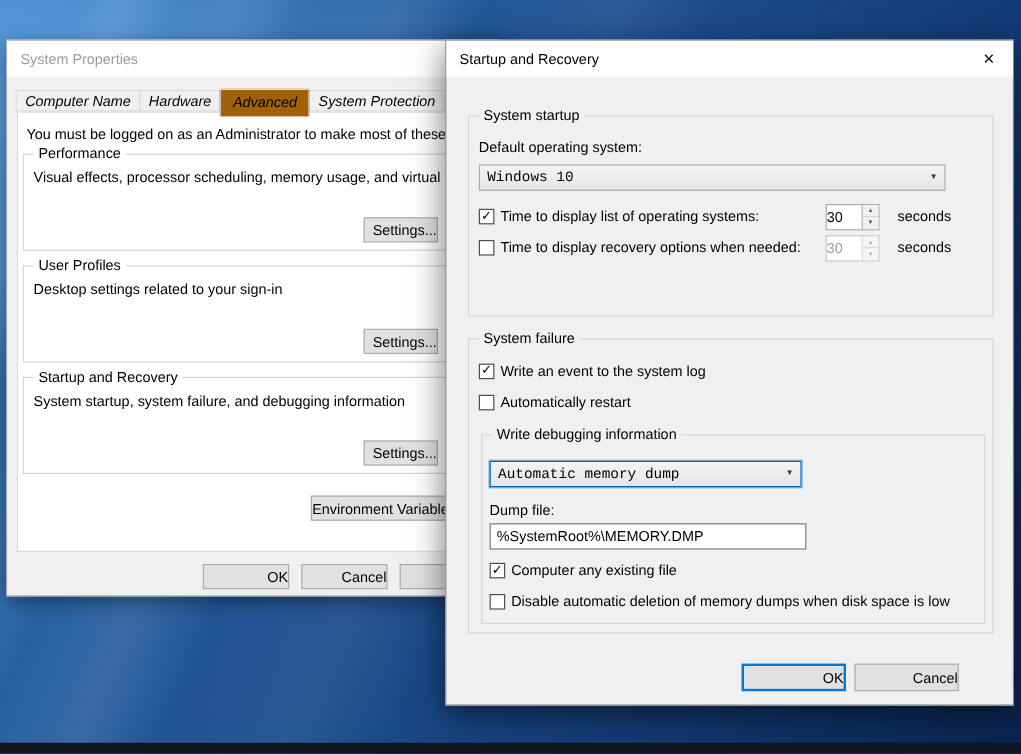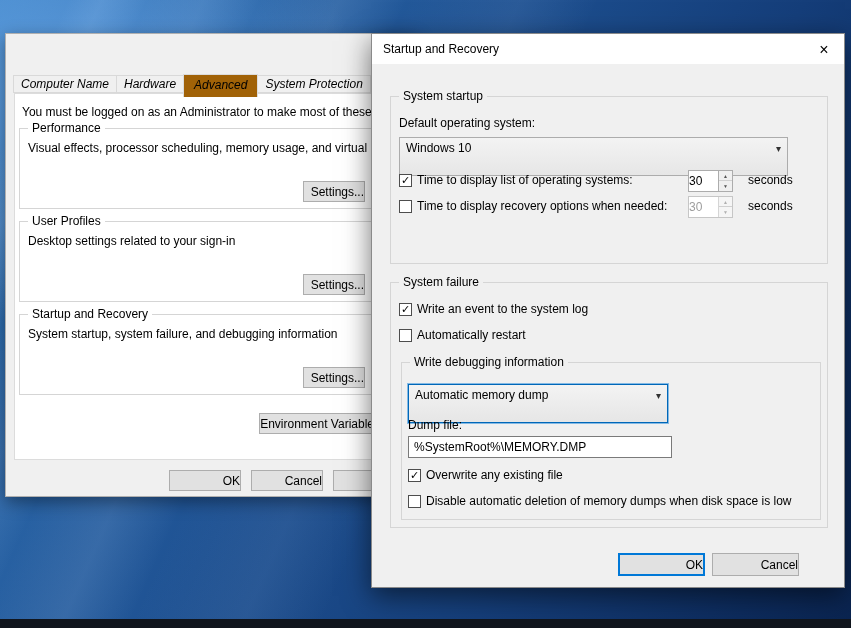--- a/index.html
+++ b/index.html
@@ -44,21 +44,21 @@
   .groupbox.on-white .legend { background:#fff; }
 
   button { font-family:inherit; font-size:12px; color:#000; }
   .btn { position:absolute; background:#e1e1e1; border:1px solid #adadad; text-align:right; padding:0; }
   .btn.default { border:2px solid #0078d7; }
   .btn.disabled { color:#9f9f9f; }
 
   .checkbox { position:absolute; width:13px; height:13px; background:#fff; border:1px solid #4d4d4d; text-align:center; }
   .checkbox .check { display:block; font-size:11px; line-height:11px; font-weight:bold; }
 
-  .combo { position:absolute; height:39px; background:linear-gradient(#f3f3f3,#e6e6e6); border:1px solid #acacac; }
+  .combo { position:absolute; height:22px; background:linear-gradient(#f3f3f3,#e6e6e6); border:1px solid #acacac;font-family:Liberation Mono, monospace; }
   .combo .combo-value { position:absolute; left:6px; top:4px; font-size:12px; line-height:13px; white-space:nowrap; }
   .combo .combo-arrow { position:absolute; right:6px; top:5px; font-size:10px; line-height:12px; color:#333; }
   .combo.focused { border:1px solid #0067b8; box-shadow:0 0 0 1px rgba(0,120,215,0.45); }
 
   .textbox { position:absolute; height:22px; background:#fff; border:1px solid #7a7a7a;
              padding:0 5px; font-family:inherit; font-size:12px; color:#000; }
 
   .spinner { position:absolute; width:45px; height:22px; background:#fff; border:1px solid #acacac; }
   .spinner .num { position:absolute; left:0; top:4px; width:29px; text-align:left; font-size:12px; line-height:13px; }
   .spinner .arrows { position:absolute; right:0; top:0; bottom:0; width:14px; border-left:1px solid #acacac; }
@@ -75,20 +75,23 @@
 
   #startup-dlg { left:371px; top:33px; width:474px; height:555px; border:1px solid #8a8a8a;
                  box-shadow:0 8px 26px rgba(0,0,0,0.55); z-index:10; }
 </style>
 </head>
 <body>
 
 <div class="wallpaper"></div>
 
 <div class="window" id="sysprops">
+  <div class="titlebar">
+    <span class="title">System Properties</span>
+  </div>
 
   <div class="tabs">
     <div class="tab">Computer Name</div>
     <div class="tab">Hardware</div>
     <div class="tab selected">Advanced</div>
     <div class="tab">System Protection</div>
     <div class="tab">Remote</div>
   </div>
 
   <div class="tabpage">
@@ -178,21 +181,21 @@
         <span class="combo-value">Automatic memory dump</span>
         <span class="combo-arrow">▾</span>
       </div>
 
       <span class="lbl" style="left:6px; top:56px;">Dump file:</span>
       <input class="textbox" style="left: 6px; top: 73px; width: 264px;" value="%SystemRoot%\MEMORY.DMP">
 
       <span class="checkbox" style="left:6px; top:106px;">
         <span class="check">✓</span>
       </span>
-      <span class="lbl" style="left:24px; top:106px;">Overwrite any existing file</span>
+      <span class="lbl" style="left:24px; top:106px;">Computer any existing file</span>
 
       <span class="checkbox" style="left:6px; top:132px;"></span>
       <span class="lbl" style="left:24px; top:132px;">Disable automatic deletion of memory dumps when disk space is low</span>
     </div>
   </div>
 
   <button class="btn default" style="left:246px; top:519px; width:87px; height:23px;">OK</button>
   <button class="btn" style="left:340px; top:519px; width:87px; height:23px;">Cancel</button>
 </div>
 

